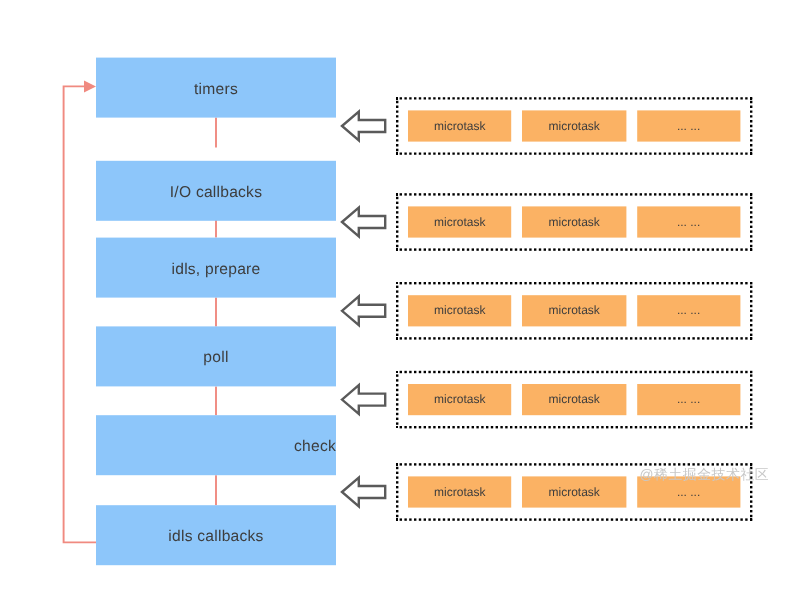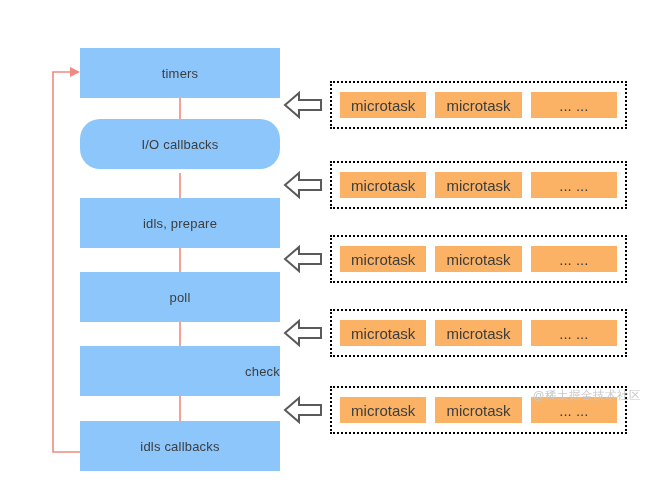--- a/index.html
+++ b/index.html
@@ -51,21 +51,21 @@
     gap: 9px;
   }
   .microtask {
     background: #fbb264;
     height: 26px;
     flex: 1 1 0;
     display: flex;
     align-items: center;
     justify-content: center;
     color: #3d3d3d;
-    font-size: 15px;
+    font-size: 10px;
     box-sizing: border-box;
   }
 
   
   .left-arrow {
     position: absolute;
     width: 40px;
     height: 30px;
   }
 
@@ -92,21 +92,21 @@
     <line x1="180" y1="322" x2="180" y2="346" stroke="#f08a80" stroke-width="1.6"></line>
     <line x1="180" y1="396" x2="180" y2="421" stroke="#f08a80" stroke-width="1.6"></line>
 
     <path d="M 80 452 L 53 452 L 53 72 L 74 72" fill="none" stroke="#f08a80" stroke-width="1.6"></path>
     <polygon points="80,72 70,67 70,77" fill="#f08a80"></polygon>
   </svg>
 
   <div class="phase-box" style="top:48px;">
     <span>timers</span>
   </div>
-  <div class="phase-box" style="top:119px;border-radius:20px;">
+  <div class="phase-box" style="top:134px;">
     <span>I/O callbacks</span>
   </div>
   <div class="phase-box" style="top:272px;">
     <span>poll</span>
   </div>
   <div class="phase-box" style="top:198px;">
     <span>idls, prepare</span>
   </div>
   <div class="phase-box" style="top:346px;justify-content:flex-end;">
     <span>check</span>

